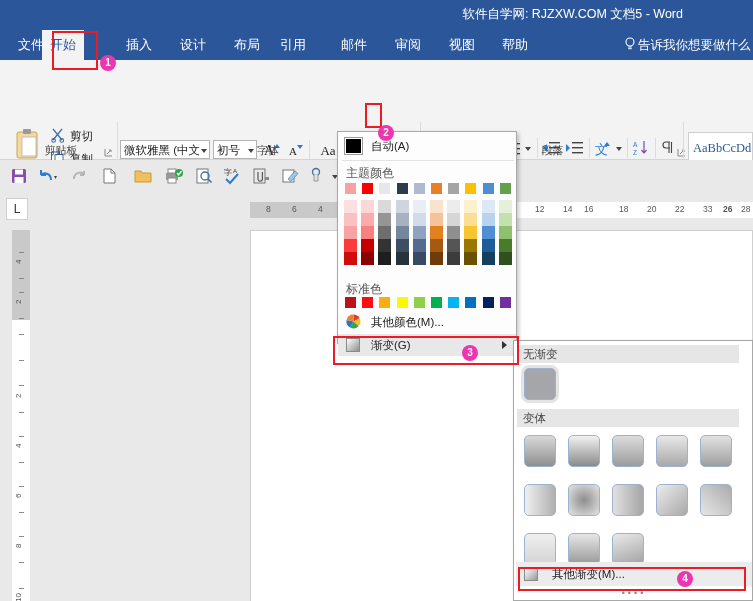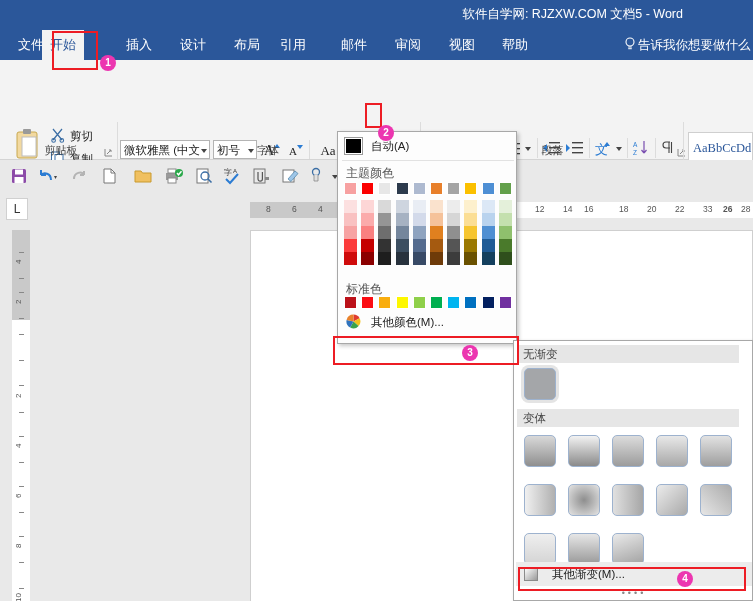--- a/index.html
+++ b/index.html
@@ -773,20 +773,26 @@
         <path d="M7.5 7.5 L7.5 0.5 A7 7 0 0 1 13.6 4.2 Z" fill="#e03b2e"></path>
         <path d="M7.5 7.5 L13.6 4.2 A7 7 0 0 1 12.6 12 Z" fill="#f2c11c"></path>
         <path d="M7.5 7.5 L12.6 12 A7 7 0 0 1 4.2 13.6 Z" fill="#3aa24b"></path>
         <path d="M7.5 7.5 L4.2 13.6 A7 7 0 0 1 0.6 6 Z" fill="#2f73bd"></path>
         <path d="M7.5 7.5 L0.6 6 A7 7 0 0 1 7.5 0.5 Z" fill="#e8822c"></path>
       </svg>
     </span>
     <span class="lbl">其他颜色(M)...</span>
   </div>
 
+  <div class="cm-row" style="top:202px;">
+    <span class="cm-grad-sel"></span>
+    <span style="position:absolute;left:8px;top:4px;width:14px;height:14px;border:1px solid #8a8a8a;background:linear-gradient(135deg,#ffffff 0%,#8f8f8f 100%);"></span>
+    <span class="lbl" style="z-index:2">渐变(G)</span>
+    <span class="submenu-arrow"></span>
+  </div>
 </div>
 
 <div class="gradmenu">
   <div class="gm-head" style="top:4px;">无渐变</div>
   <div class="gm-tile sel" style="left:10px; top:27px; background:#a4a6a9;"></div>
   <div class="gm-head" style="top:68px;">变体</div>
   <div id="grad-grid">
       <div class="gm-tile" style="left: 10px; top: 94px; background: linear-gradient(rgb(217, 217, 217), rgb(143, 143, 143));"></div>
       <div class="gm-tile" style="left: 54px; top: 94px; background: linear-gradient(rgb(242, 242, 242), rgb(138, 138, 138));"></div>
       <div class="gm-tile" style="left: 98px; top: 94px; background: linear-gradient(rgb(220, 220, 220), rgb(156, 156, 156));"></div>

